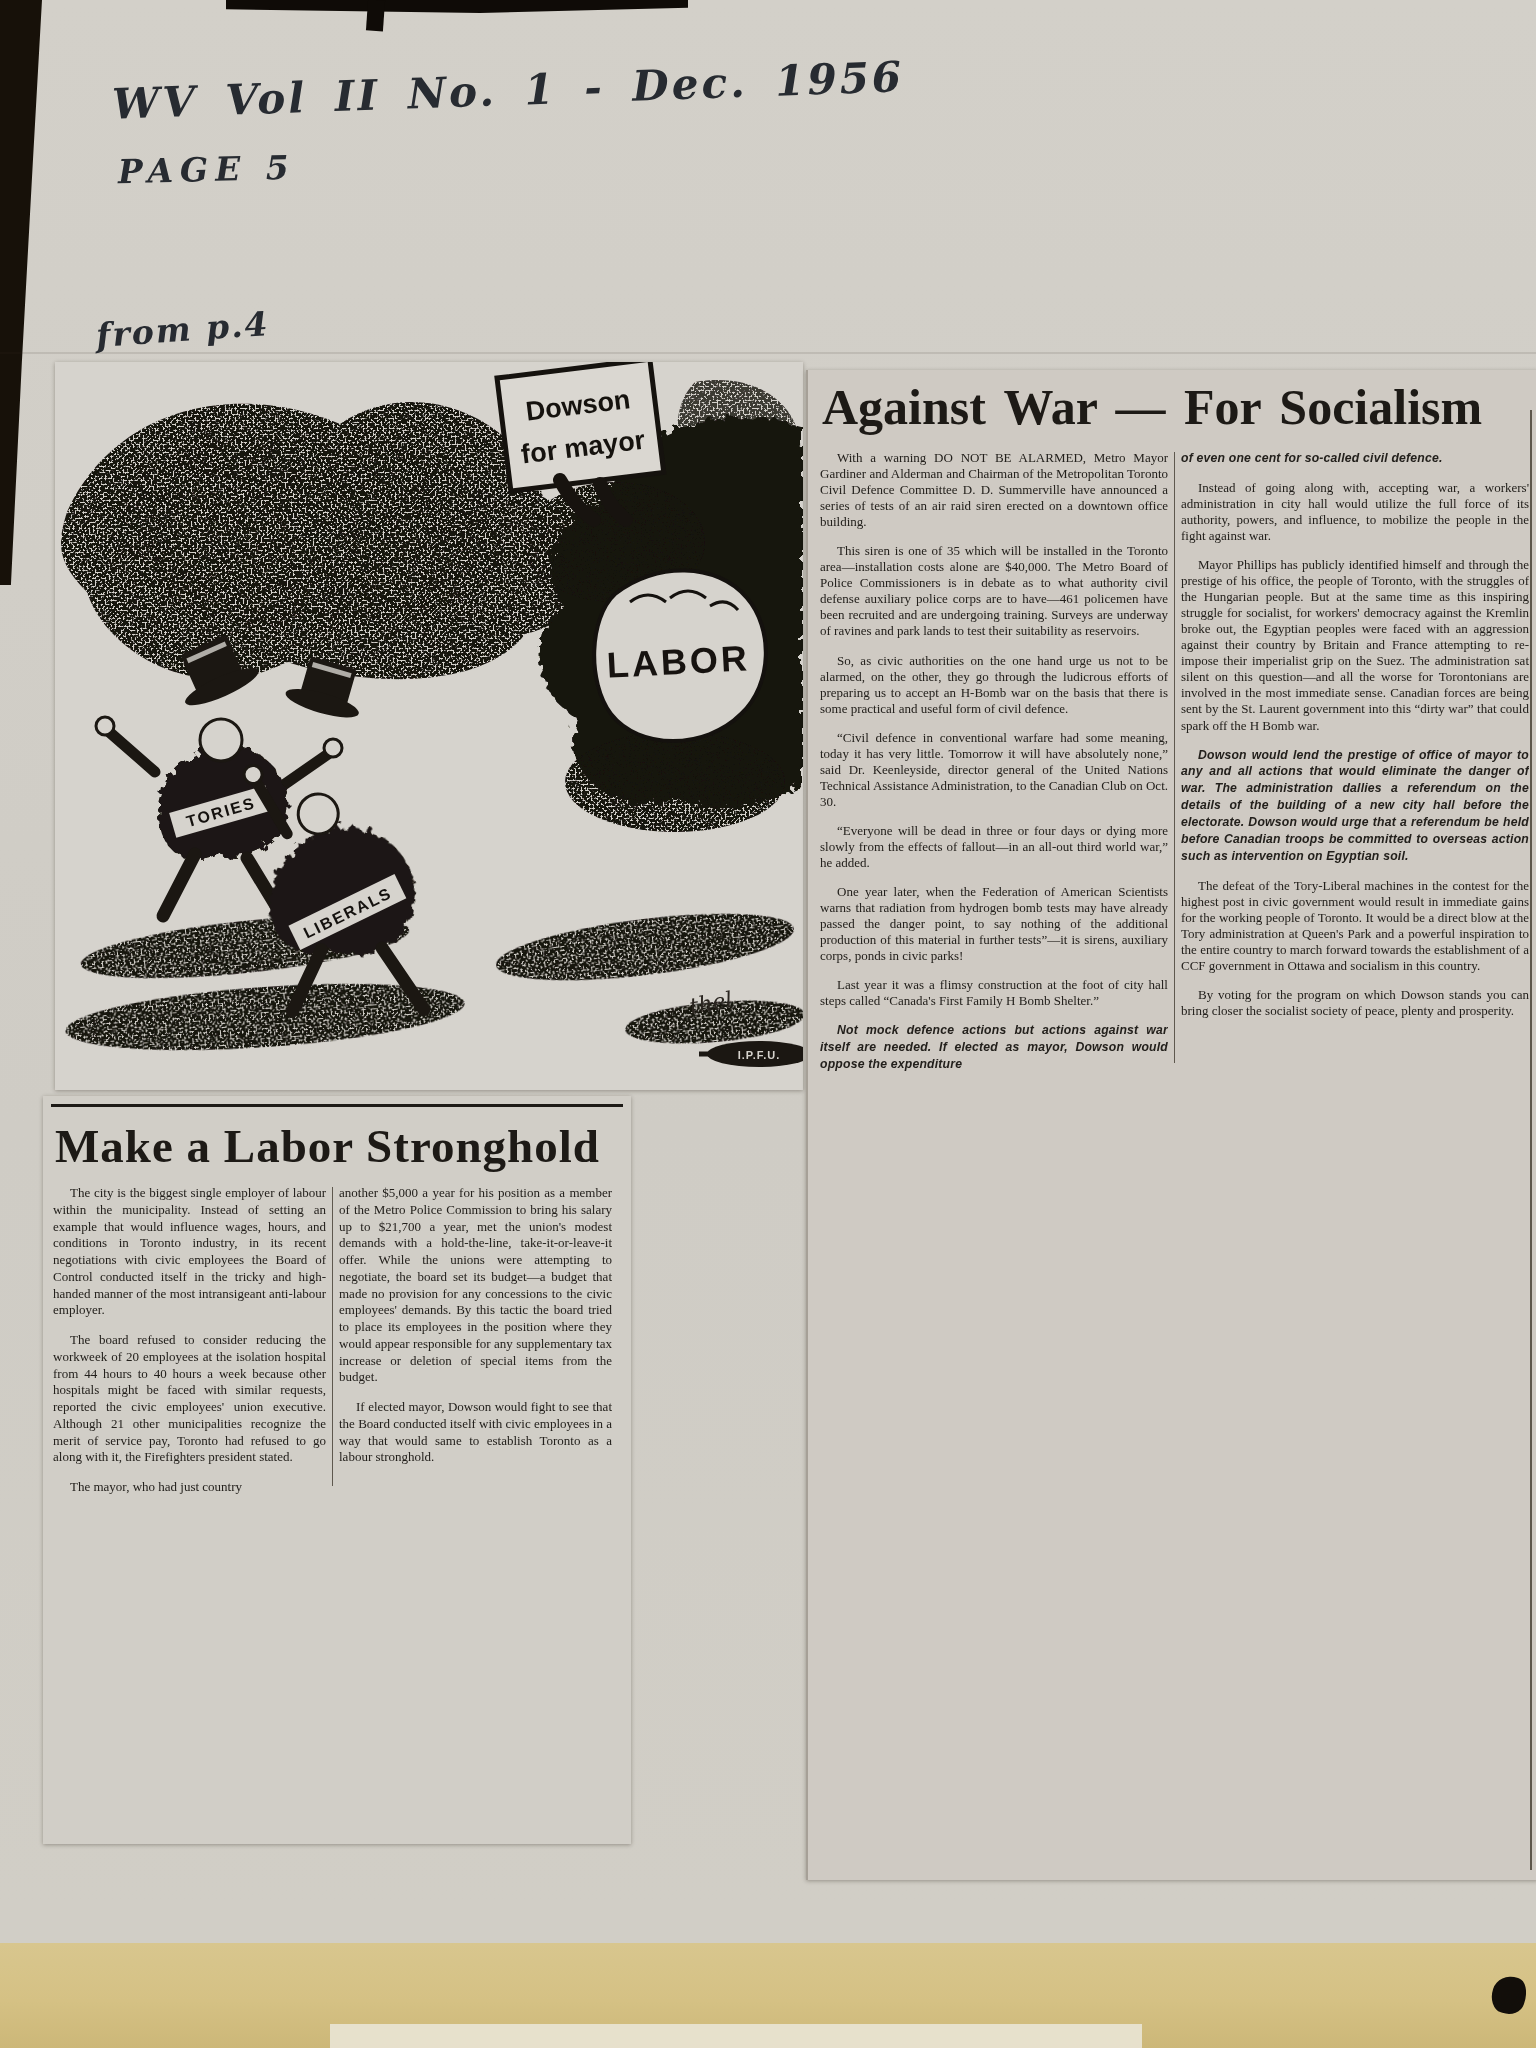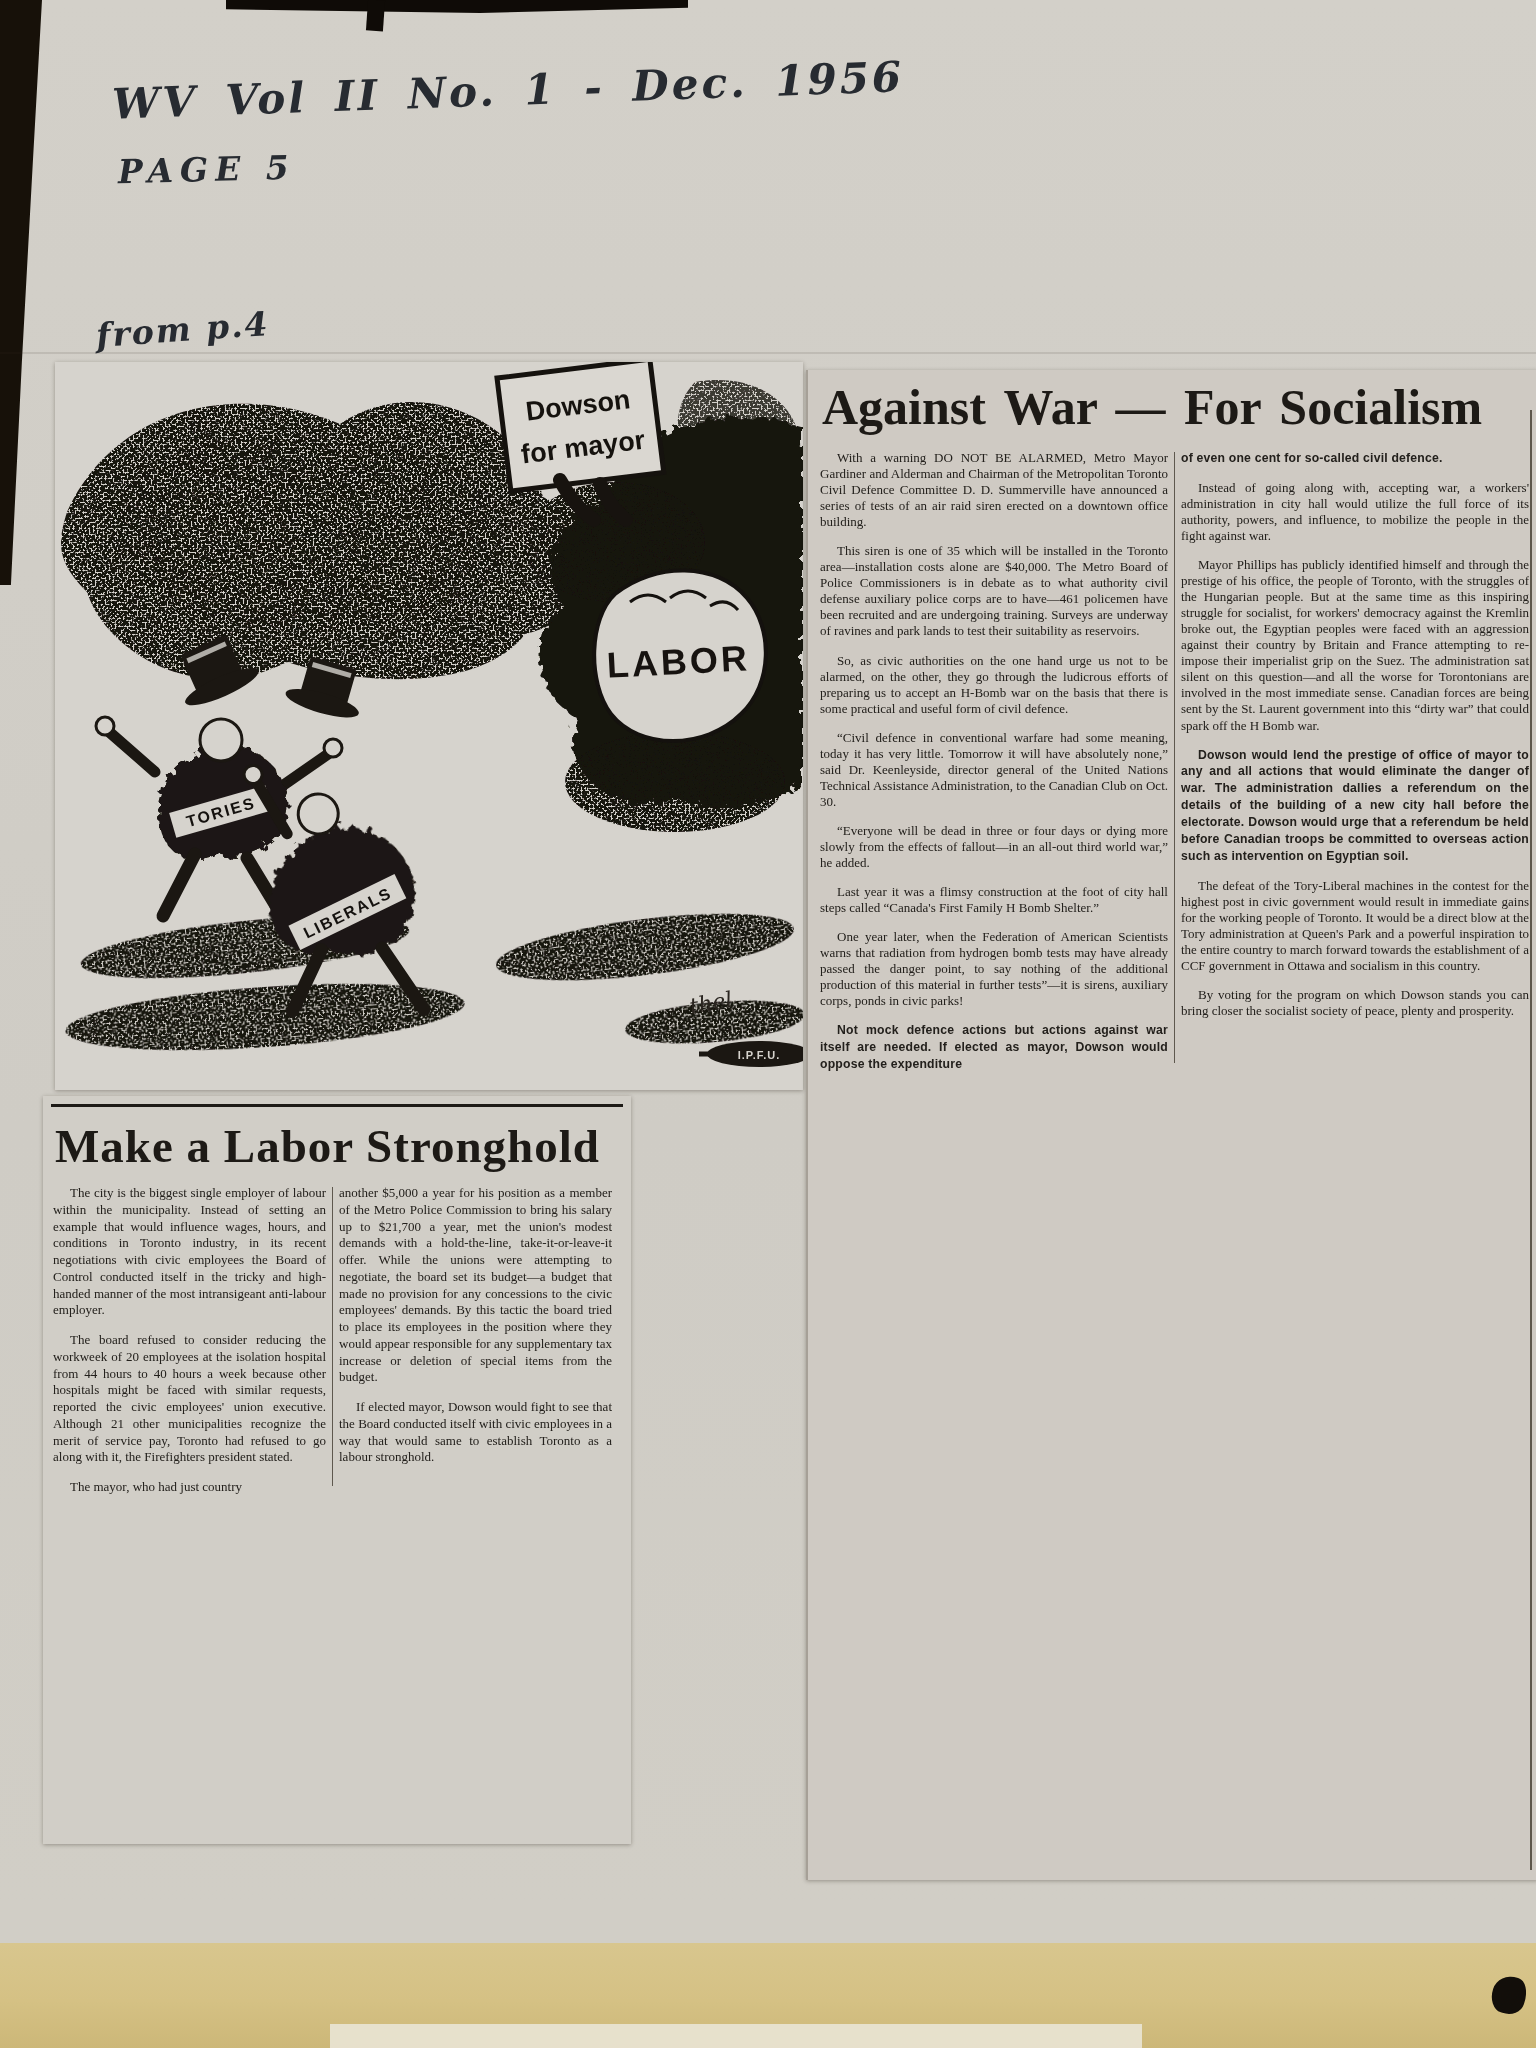--- a/index.html
+++ b/index.html
@@ -38,21 +38,21 @@
   .labor-cols{padding:10px 10px 0 10px;}
   .against-cols{padding:10px 6px 0 12px;}
   .col{overflow:hidden;}
   .labor-col{width:273px;font-size:13px;line-height:1.29;}
   .against-col{width:348px;font-size:13px;line-height:1.235;}
   .colrule{width:1px;background:#5e584e;margin:2px 6px 10px 6px;}
 
   .para{margin:0;text-align:justify;text-indent:17px;}
   .para + .para{margin-top:13px;}
   .noindent{text-indent:0;}
-  .boldpara{font-family:"Liberation Sans",sans-serif;font-weight:700;font-size:0.94em;line-height:1.38;letter-spacing:.2px;}
+  .boldpara{font-family:"Liberation Sans",sans-serif;font-weight:700;font-size:0.94em;line-height:1.38;letter-spacing:.2px;font-style:italic;}
 
   
   .bottom-band{position:absolute;left:0;top:1943px;width:100%;height:105px;
                background:linear-gradient(180deg,#d8c68e 0%,#d5c184 55%,#ccb778 100%);}
   .bottom-strip{position:absolute;left:330px;top:2024px;width:812px;height:24px;background:#ebe7db;opacity:.85;}
   .ink-blob{position:absolute;left:1492px;top:1976px;width:34px;height:38px;background:#120e0a;
             border-radius:60% 40% 55% 45%/50% 60% 40% 55%;transform:rotate(18deg);}
 </style>
 </head>
 <body>
@@ -182,22 +182,22 @@
 
   <div class="clip against-clip">
     <h1 class="headline against-head">Against War — For Socialism</h1>
     <div class="cols against-cols">
       <div class="col against-col">
           <p class="para">With a warning DO NOT BE ALARMED, Metro Mayor Gardiner and Alderman and Chairman of the Metropolitan Toronto Civil Defence Committee D. D. Summerville have announced a series of tests of an air raid siren erected on a downtown office building.</p>
           <p class="para">This siren is one of 35 which will be installed in the Toronto area—installation costs alone are $40,000. The Metro Board of Police Commissioners is in debate as to what authority civil defense auxiliary police corps are to have—461 policemen have been recruited and are undergoing training. Surveys are underway of ravines and park lands to test their suitability as reservoirs.</p>
           <p class="para">So, as civic authorities on the one hand urge us not to be alarmed, on the other, they go through the ludicrous efforts of preparing us to accept an H-Bomb war on the basis that there is some practical and useful form of civil defence.</p>
           <p class="para">“Civil defence in conventional warfare had some meaning, today it has very little. Tomorrow it will have absolutely none,” said Dr. Keenleyside, director general of the United Nations Technical Assistance Administration, to the Canadian Club on Oct. 30.</p>
           <p class="para">“Everyone will be dead in three or four days or dying more slowly from the effects of fallout—in an all-out third world war,” he added.</p>
+          <p class="para">One year later, when the Federation of American Scientists warns that radiation from hydrogen bomb tests may have already passed the danger point, to say nothing of the additional production of this material in further tests”—it is sirens, auxiliary corps, ponds in civic parks!</p>
           <p class="para">Last year it was a flimsy construction at the foot of city hall steps called “Canada's First Family H Bomb Shelter.”</p>
-          <p class="para">One year later, when the Federation of American Scientists warns that radiation from hydrogen bomb tests may have already passed the danger point, to say nothing of the additional production of this material in further tests”—it is sirens, auxiliary corps, ponds in civic parks!</p>
           <p class="para boldpara">Not mock defence actions but actions against war itself are needed. If elected as mayor, Dowson would oppose the expenditure</p>
         </div>
       <div class="colrule"></div>
       <div class="col against-col">
           <p class="para boldpara noindent">of even one cent for so-called civil defence.</p>
           <p class="para">Instead of going along with, accepting war, a workers' administration in city hall would utilize the full force of its authority, powers, and influence, to mobilize the people in the fight against war.</p>
           <p class="para">Mayor Phillips has publicly identified himself and through the prestige of his office, the people of Toronto, with the struggles of the Hungarian people. But at the same time as this inspiring struggle for socialist, for workers' democracy against the Kremlin broke out, the Egyptian peoples were faced with an aggression against their country by Britain and France attempting to re-impose their imperialist grip on the Suez. The administration sat silent on this question—and all the worse for Torontonians are involved in the most immediate sense. Canadian forces are being sent by the St. Laurent government into this “dirty war” that could spark off the H Bomb war.</p>
           <p class="para boldpara">Dowson would lend the prestige of office of mayor to any and all actions that would eliminate the danger of war. The administration dallies a referendum on the details of the building of a new city hall before the electorate. Dowson would urge that a referendum be held before Canadian troops be committed to overseas action such as intervention on Egyptian soil.</p>
           <p class="para">The defeat of the Tory-Liberal machines in the contest for the highest post in civic government would result in immediate gains for the working people of Toronto. It would be a direct blow at the Tory administration at Queen's Park and a powerful inspiration to the entire country to march forward towards the establishment of a CCF government in Ottawa and socialism in this country.</p>
           <p class="para">By voting for the program on which Dowson stands you can bring closer the socialist society of peace, plenty and prosperity.</p>

